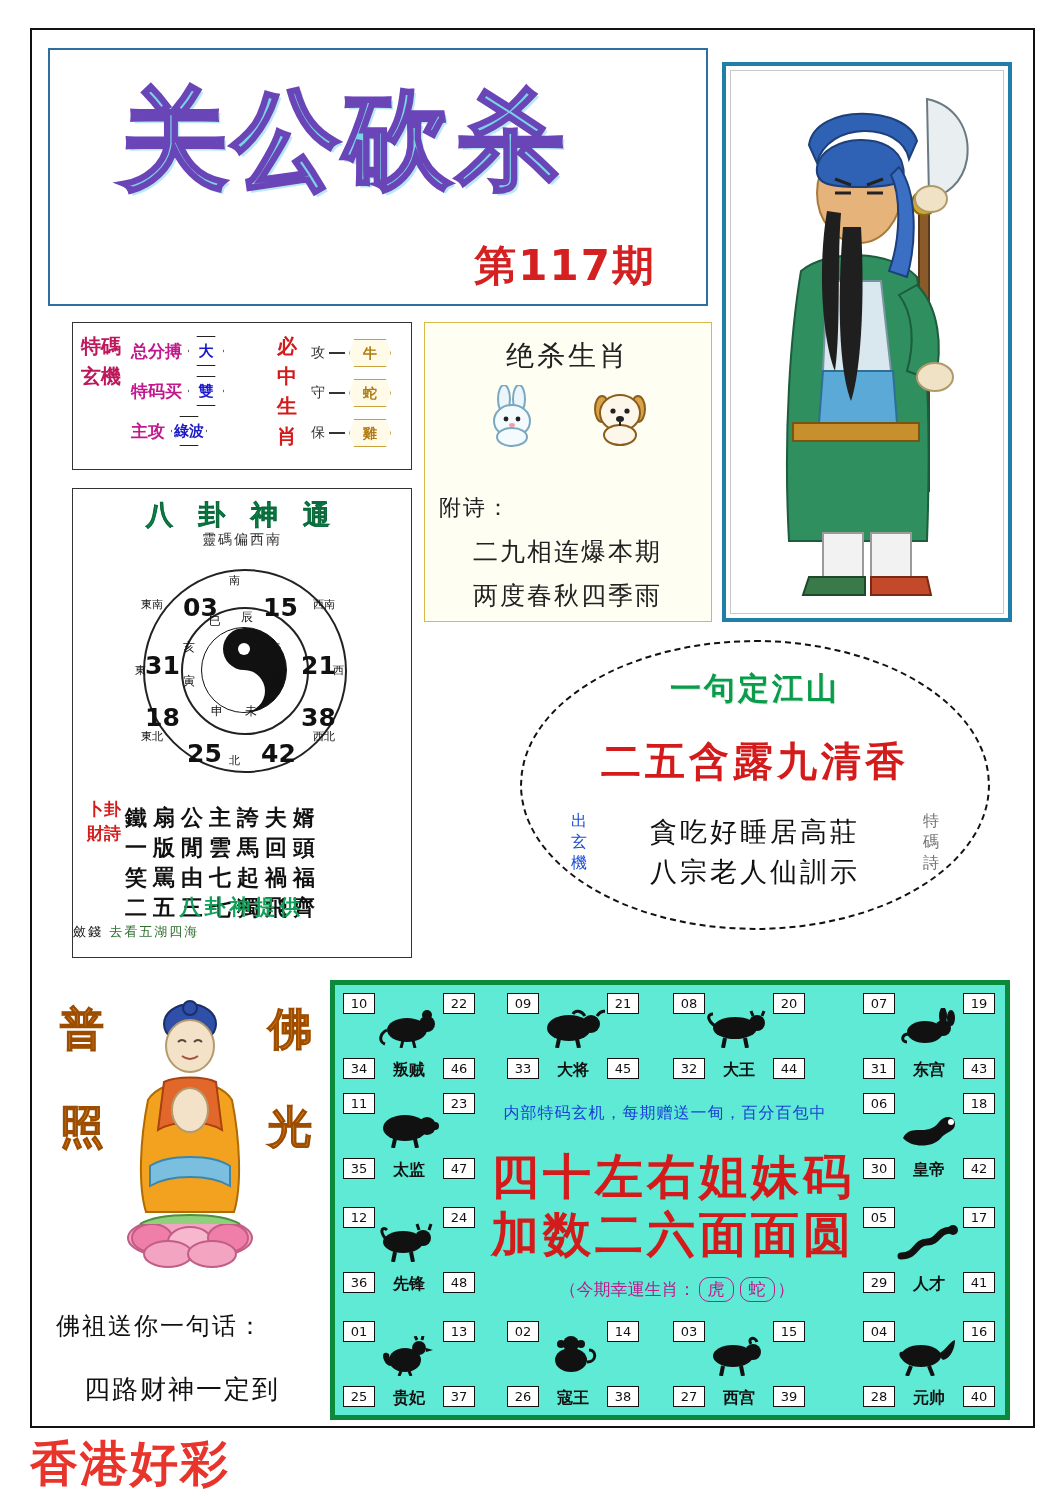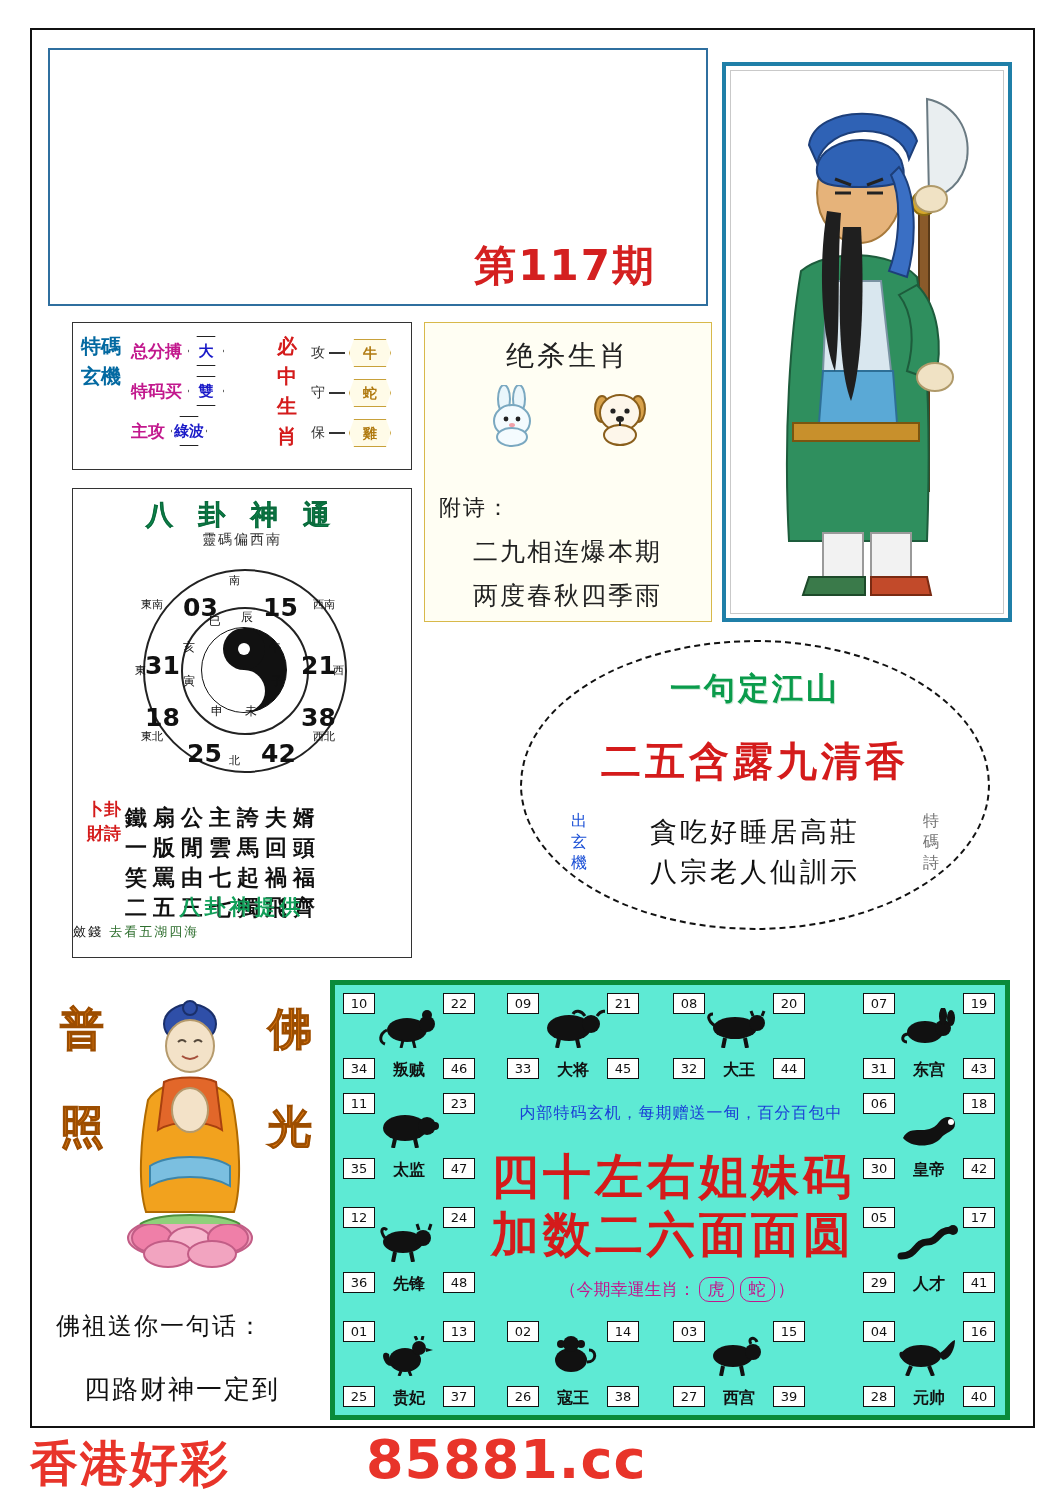--- a/index.html
+++ b/index.html
@@ -45,21 +45,21 @@
     border:4px solid #1f7fa8;background:#ffffff;box-sizing:border-box;
   }
   .hero-inner{position:absolute;inset:4px;border:1px solid #c9c9c9;overflow:hidden;}
   
   .tm-panel{
     position:absolute;left:72px;top:322px;width:340px;height:148px;
     border:1px solid #333;background:#fff;box-sizing:border-box;
   }
   .tm-label{
     position:absolute;left:8px;top:8px;width:40px;
-    font-size:20px;font-weight:bold;color:#0369a1;line-height:30px;text-align:center;
+    font-size:20px;font-weight:bold;color:#be185d;line-height:30px;text-align:center;
   }
   .tm-mid{position:absolute;left:58px;top:8px;width:130px;}
   .tm-row{height:40px;display:flex;align-items:center;gap:6px;}
   .tm-row .t{font-size:17px;color:#c2188d;font-weight:bold;white-space:nowrap;}
   .hex{
     width:34px;height:28px;line-height:28px;text-align:center;font-size:15px;font-weight:bold;
     color:#1a1ac8;background:#fff;border:1px solid #222;
     clip-path:polygon(25% 0,75% 0,100% 50%,75% 100%,25% 100%,0 50%);
     box-shadow:inset 0 0 0 1px #fff;
   }
@@ -150,38 +150,39 @@
   .zcell .tl,.zcell .tr,.zcell .bl,.zcell .br{
     position:absolute;width:30px;height:19px;line-height:19px;text-align:center;
     font-size:13px;color:#111;border:1px solid #111;background:#fff;
   }
   .zcell .tl{left:0;top:0;}
   .zcell .tr{right:0;top:0;}
   .zcell .bl{left:0;bottom:0;}
   .zcell .br{right:0;bottom:0;margin-top:40px;}
   .zcell .nm{position:absolute;left:0;right:0;bottom:0;height:19px;line-height:19px;text-align:center;font-size:16px;color:#111;font-weight:bold;}
   .zcell .sil{position:absolute;left:28px;right:28px;top:8px;height:54px;display:flex;align-items:center;justify-content:center;}
-  .center-note{position:absolute;left:144px;top:118px;width:404px;text-align:center;font-size:16px;color:#1a3fd6;letter-spacing:1px;}
+  .center-note{position:absolute;left:128px;top:118px;width:404px;text-align:center;font-size:16px;color:#1a3fd6;letter-spacing:1px;}
   .center-big1{position:absolute;left:118px;top:160px;width:440px;text-align:center;font-size:48px;font-weight:bold;color:#d41b1b;letter-spacing:4px;}
   .center-big2{position:absolute;left:118px;top:218px;width:440px;text-align:center;font-size:48px;font-weight:bold;color:#d41b1b;letter-spacing:4px;}
   .lucky{position:absolute;left:140px;top:292px;width:404px;text-align:center;font-size:17px;color:#c2188d;}
   .lucky .pill{display:inline-block;border:1px solid #c2188d;border-radius:10px;padding:0 8px;margin:0 3px;font-size:17px;}
   
   .footer{position:absolute;left:26px;top:1432px;width:1010px;height:60px;}
   .f1{position:absolute;left:4px;top:0;font-size:48px;font-weight:bold;color:#e8342a;letter-spacing:2px;}
   .f2{position:absolute;left:340px;top:-4px;font-size:54px;font-weight:bold;color:#e8342a;letter-spacing:1px;}
 </style>
 </head>
 <body>
 
 <div class="page">
 
   <div class="outer-border"></div>
 
   <div class="title-box">
+    <div class="main-title">关公砍杀</div>
     <div class="issue">第117期</div>
   </div>
 
   <div class="hero-box">
     <div class="hero-inner">
       <svg viewBox="0 0 280 548" width="280" height="548">
         <rect x="0" y="0" width="280" height="548" fill="#ffffff"></rect>
 
         <path d="M196 28 C224 34 240 58 236 88 C232 112 214 126 198 126 L196 28 Z" fill="#e9eef0" stroke="#6a7a82" stroke-width="2"></path>
         <rect x="188" y="120" width="10" height="300" fill="#8a5a2a" stroke="#5a3a18" stroke-width="2"></rect>
@@ -586,16 +587,15 @@
     <div class="center-note">内部特码玄机，每期赠送一甸，百分百包中</div>
     <div class="center-big1">四十左右姐妹码</div>
     <div class="center-big2">加数二六面面圆</div>
     <div class="lucky">
       <span>（今期幸運生肖：</span><span class="pill">虎</span><span class="pill">蛇</span><span>）</span>
     </div>
   </div>
 
   <div class="footer">
     <div class="f1">香港好彩</div>
-    <div class="f2">85881.cc</div>
   </div>
 
 </div>
 
 </body></html>

